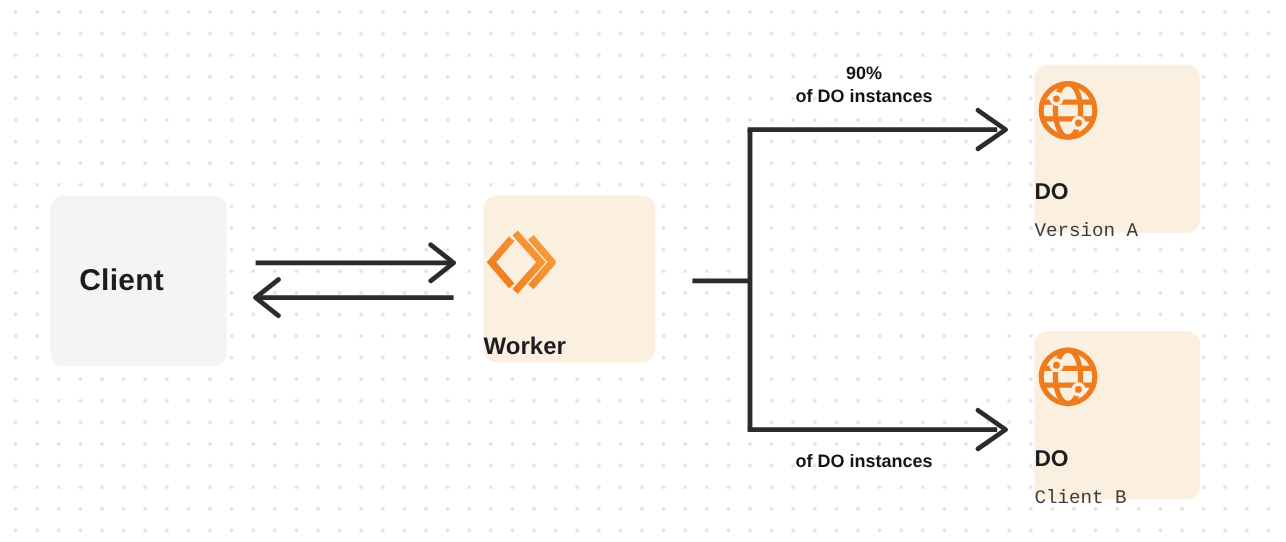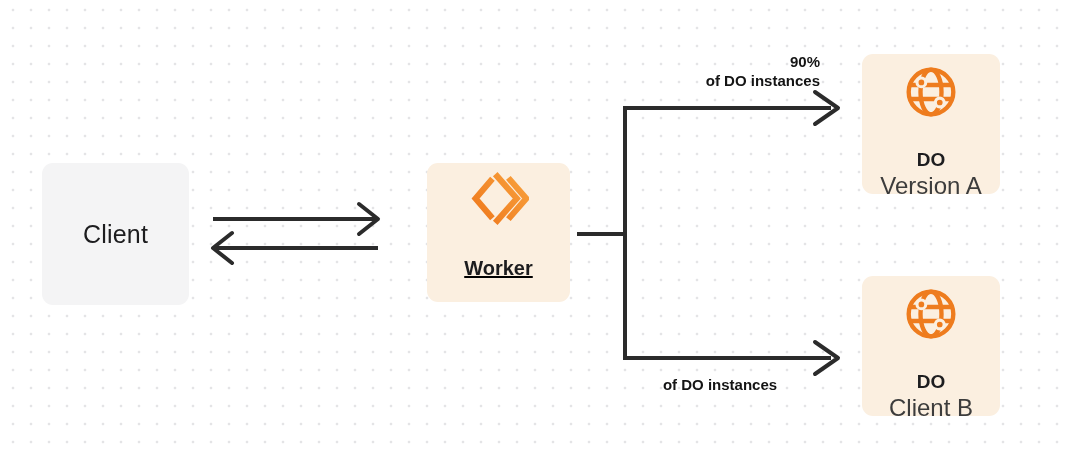--- a/index.html
+++ b/index.html
@@ -21,41 +21,41 @@
     position: absolute;
     left: 0; top: 0;
     width: 1072px; height: 452px;
     pointer-events: none;
   }
   .node {
     position: absolute;
     box-sizing: border-box;
     display: flex;
     flex-direction: column;
-    align-items: center;
+    align-items: flex-start;
     border-radius: 11px;
   }
   .client {
     left: 42px; top: 163px;
     width: 147px; height: 142px;
     background: #f4f4f5;
     justify-content: center;
   }
   .client-label {
     font-size: 25px;
-    font-weight: 400;
+    font-weight: 700;
     color: #1d1d1f;
     letter-spacing: 0.2px;
+    margin-left: 24px;
   }
   .worker {
-    left: 427px; top: 163px;
+    left: 403px; top: 163px;
     width: 143px; height: 139px;
     background: #fbefe0;
-    padding-top: 8px;
-    text-decoration: underline;
+    padding-top: 28px;
   }
   .worker-icon { width: 60px; height: 55px; }
   .worker-label {
     margin-top: 27px;
     font-size: 20px;
     font-weight: 700;
     color: #1d1d1f;
   }
   .do-node {
     width: 138px; height: 140px;
@@ -65,36 +65,37 @@
   .do-a { left: 862px; top: 54px; }
   .do-b { left: 862px; top: 276px; }
   .globe-icon { width: 56px; height: 56px; }
   .do-title {
     margin-top: 25px;
     font-size: 19px;
     font-weight: 700;
     color: #1d1d1f;
   }
   .do-subtitle {
-    margin-top: 1px;
-    font-size: 24px;
+    margin-top: 12px;
+    font-size: 16px;
     font-weight: 400;
     color: #3c3c3c;
+    font-family: Liberation Mono, monospace;
   }
   .branch-label {
     position: absolute;
     left: 620px;
     width: 200px;
     text-align: center;
     color: #141414;
     font-size: 15px;
     font-weight: 700;
     line-height: 19px;
   }
-  .branch-label-top { top: 52px; text-align: right; }
+  .branch-label-top { top: 52px; }
   .branch-label-bottom { top: 375px; }
 </style>
 </head>
 <body>
 
 <div class="canvas">
 
   <svg class="connectors" viewBox="0 0 1072 452" fill="none" stroke="#2b2b2b" stroke-width="4">
 
     <g>

